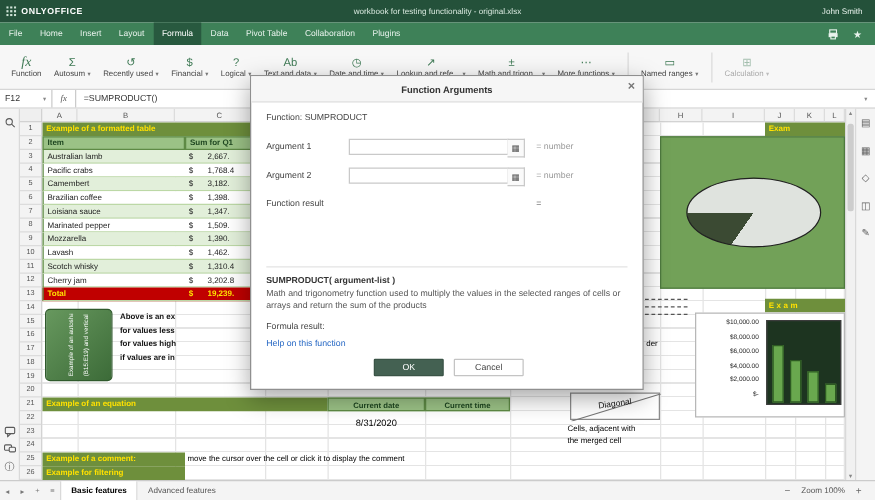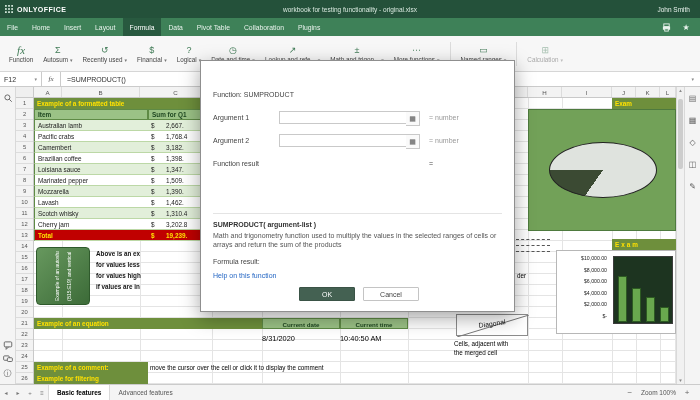--- a/index.html
+++ b/index.html
@@ -52,21 +52,21 @@
   .tname{left:18px;width:114px;height:11px;font-size:6.4px;line-height:11px;padding-left:3px;color:#222;border-left:1px solid #5e8a45;border-bottom:1px solid #bcd8a6;}
   .tval{left:132px;width:86px;height:11px;font-size:6.4px;line-height:11px;color:#222;border-right:1px solid #5e8a45;border-bottom:1px solid #bcd8a6;display:flex;}
   .cur{padding-left:3px;width:15px;}
   .num{white-space:nowrap;}
   .totalrow{background:#c00000 !important;color:#ffe100;font-weight:bold;}
   .autoshape{background:linear-gradient(135deg,#67985e,#3c6b38);border:1px solid #2f5a2c;border-radius:4px;display:flex;justify-content:center;gap:5px;padding:3px 2px;overflow:hidden;}
   .vtext{writing-mode:vertical-rl;transform:rotate(180deg);font-size:5px;color:#fff;line-height:7px;white-space:nowrap;overflow:hidden;}
   .note{position:absolute;left:80px;height:11px;font-size:6.3px;font-weight:bold;color:#111;white-space:nowrap;z-index:2;}
   .hdrcell{background:#9bc286;color:#1e4620;font-weight:bold;font-size:6.2px;line-height:11px;text-align:center;border:1px solid #5e8a45;}
   .eq{font-family:"DejaVu Serif",serif;font-style:italic;font-size:7.5px;color:#000;white-space:nowrap;}
-  .dtv{font-size:7.4px;color:#000;text-align:left;line-height:18px;white-space:nowrap;}
+  .dtv{font-size:7.4px;color:#000;text-align:center;line-height:18px;white-space:nowrap;}
   .plaintext{font-size:6.3px;color:#000;white-space:nowrap;line-height:11px;}
   .chart1{background:#72a158;border:1px solid #4e7a3e;}
   .pie{position:absolute;left:20px;top:32px;width:106px;height:54px;border-radius:50%;background:conic-gradient(from 215deg,#3b4a33 0 55deg,#dfe3de 55deg 360deg);border:1px solid #222;}
   .chart2{background:#fff;border:1px solid #b7b7b7;}
   .ylab{position:absolute;left:2px;width:48px;text-align:right;font-size:5.2px;color:#222;white-space:nowrap;}
   .wall{position:absolute;left:56px;top:5px;width:58px;height:66px;background:#1d3420;border:1px solid #3c3c3c;}
   .bar{position:absolute;bottom:1px;width:9px;background:#69a84e;border:1px solid #2d5a22;box-sizing:border-box;}
   .diagcell{border:1px solid #8c8c8c;background:#fff;}
   .diagcell svg{position:absolute;left:0;top:0;}
   .diaglabel{position:absolute;left:0;right:0;top:5px;text-align:center;font-size:6.8px;color:#111;transform:rotate(-8deg);}
@@ -174,20 +174,27 @@
           <div class="ticon">$</div>
           <div class="tlabelrow">
             <div class="tlabel">Financial</div>
             <div class="tcaret">▾</div>
           </div>
         </div>
         <div class="tbtn">
           <div class="ticon">?</div>
           <div class="tlabelrow">
             <div class="tlabel">Logical</div>
+            <div class="tcaret">▾</div>
+          </div>
+        </div>
+        <div class="tbtn">
+          <div class="ticon">Ab</div>
+          <div class="tlabelrow">
+            <div class="tlabel">Text and data</div>
             <div class="tcaret">▾</div>
           </div>
         </div>
         <div class="tbtn">
           <div class="ticon">◷</div>
           <div class="tlabelrow">
             <div class="tlabel">Date and time</div>
             <div class="tcaret">▾</div>
           </div>
         </div>
@@ -403,21 +410,20 @@
         <div class="note" style="top: 163px;">Above is an ex</div>
         <div class="note" style="top: 174px;">for values less</div>
         <div class="note" style="top: 185px;">for values high</div>
         <div class="note" style="top: 196px;">if values are in</div>
       </div>
 
     <div class="cellblock banner" style="left:18px;top:231px;width:228px;height:11px;">Example of an equation</div>
     <div class="cellblock hdrcell" style="left:246px;top:231px;width:78px;height:11px;">Current date</div>
     <div class="cellblock hdrcell" style="left:324px;top:231px;width:68px;height:11px;">Current time</div>
     <div class="cellblock dtv" style="left:246px;top:243px;width:78px;height:18px;">8/31/2020</div>
-    <div class="cellblock dtv" style="left:324px;top:243px;width:68px;height:18px;">10:40:50 AM</div>
 
     <div class="cellblock banner" style="left:18px;top:275px;width:114px;height:11px;">Example of a comment:</div>
     <div class="cellblock plaintext" style="left:134px;top:275px;width:260px;height:11px;">move the cursor over the cell or click it to display the comment</div>
 
     <div class="cellblock banner" style="left:18px;top:286px;width:114px;height:11px;">Example for filtering</div>
 
     <div class="cellblock dashfrag" style="left:500px;top:152px;width:34px;"></div>
     <div class="cellblock dashfrag" style="left:500px;top:158px;width:34px;"></div>
     <div class="cellblock dashfrag" style="left:500px;top:164px;width:34px;"></div>
     <div class="cellblock plaintext" style="left:501px;top:183px;width:30px;height:11px;">der</div>
@@ -474,20 +480,24 @@
         <div class="stab">Advanced features</div>
       </div>
     <div class="zoomgrp">
       <span class="zbtn">−</span>
       <span>Zoom 100%</span>
       <span class="zbtn">+</span>
     </div>
   </div>
 
   <div class="dialog">
+    <div class="dhead">
+      <span>Function Arguments</span>
+      <span class="dclose">×</span>
+    </div>
     <div class="dabs" style="left:12px;top:30px;">Function: SUMPRODUCT</div>
 
     <div class="dabs" style="left:12px;top:53px;">Argument 1</div>
     <input class="dinput" style="left: 78px; top: 50px; width: 128px;" value="">
     <div class="drange" style="left:205px;top:50px;">▦</div>
     <div class="dabs dhint" style="left:228px;top:53px;">= number</div>
 
     <div class="dabs" style="left:12px;top:76px;">Argument 2</div>
     <input class="dinput" style="left: 78px; top: 73px; width: 128px;" value="">
     <div class="drange" style="left:205px;top:73px;">▦</div>

